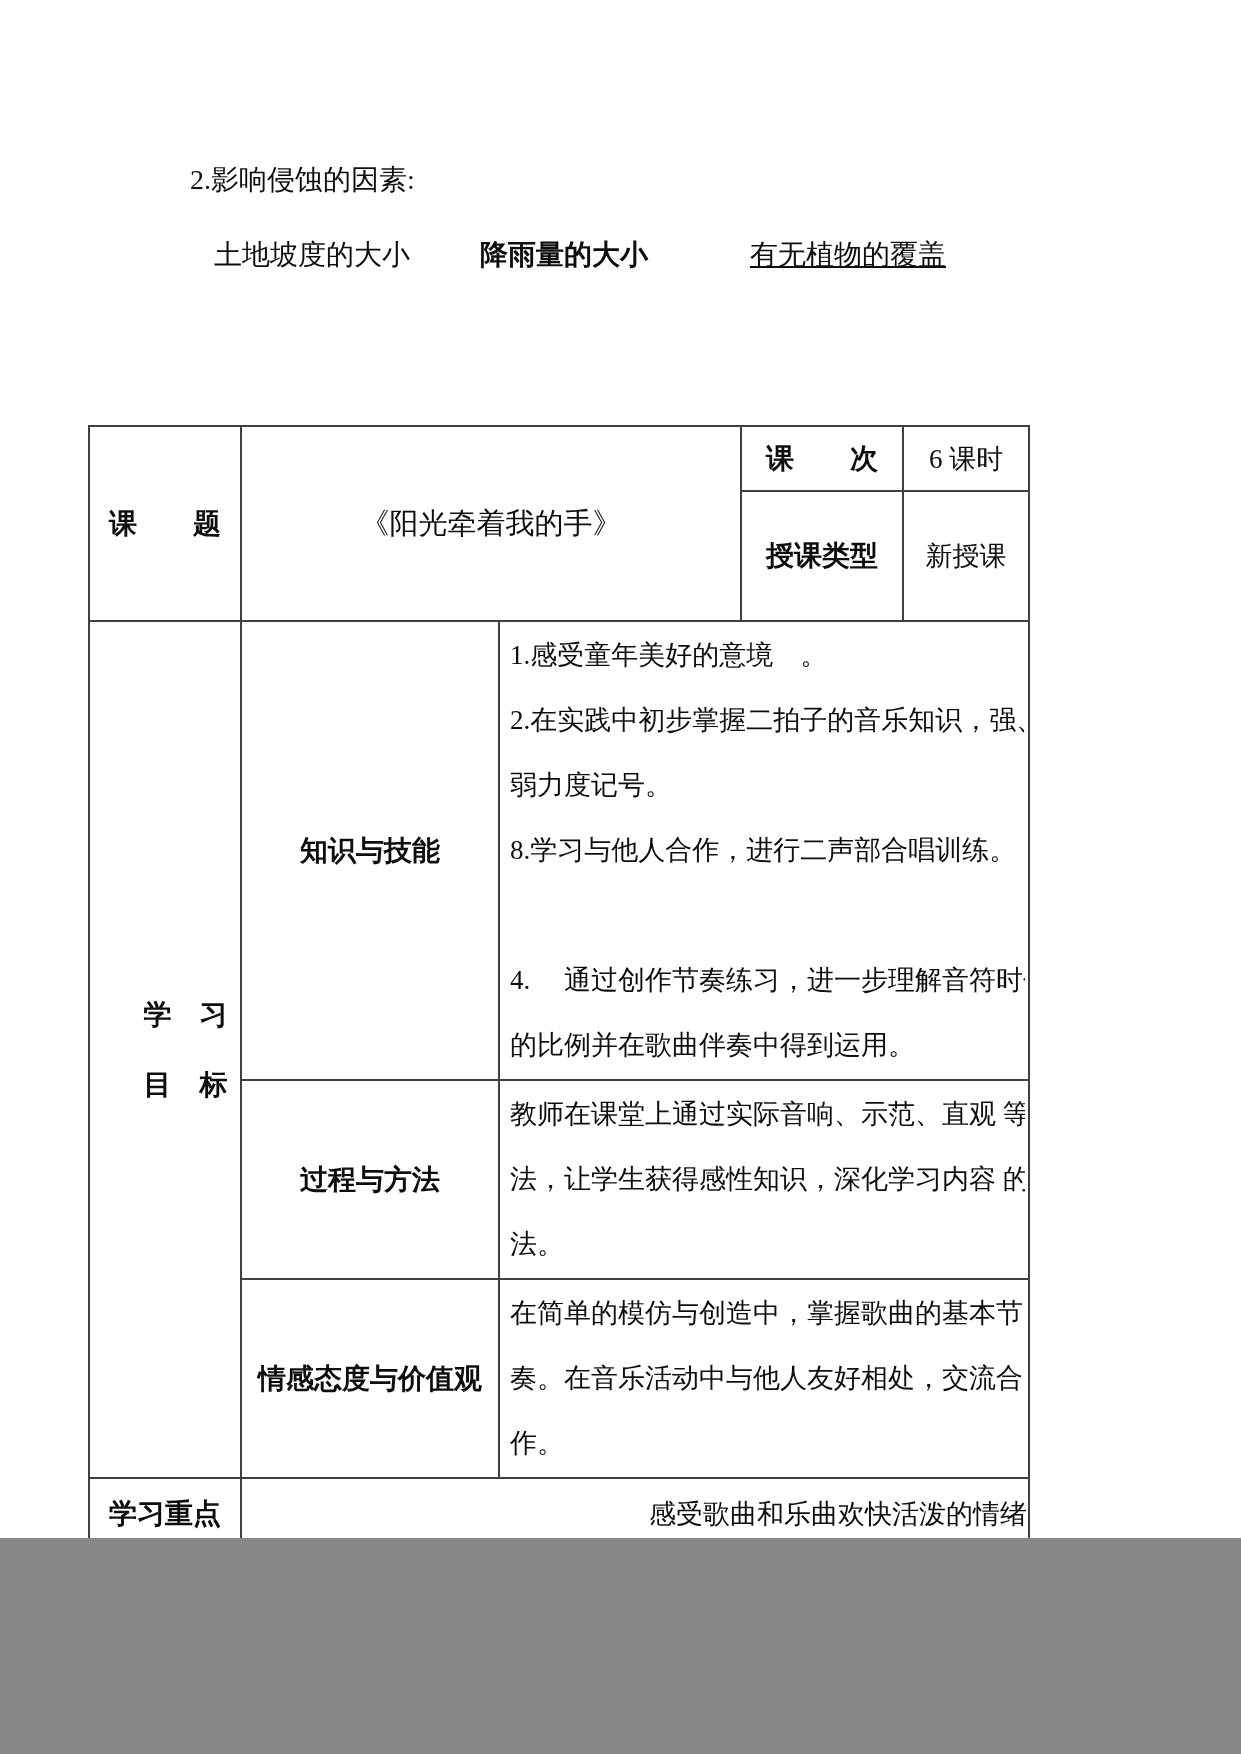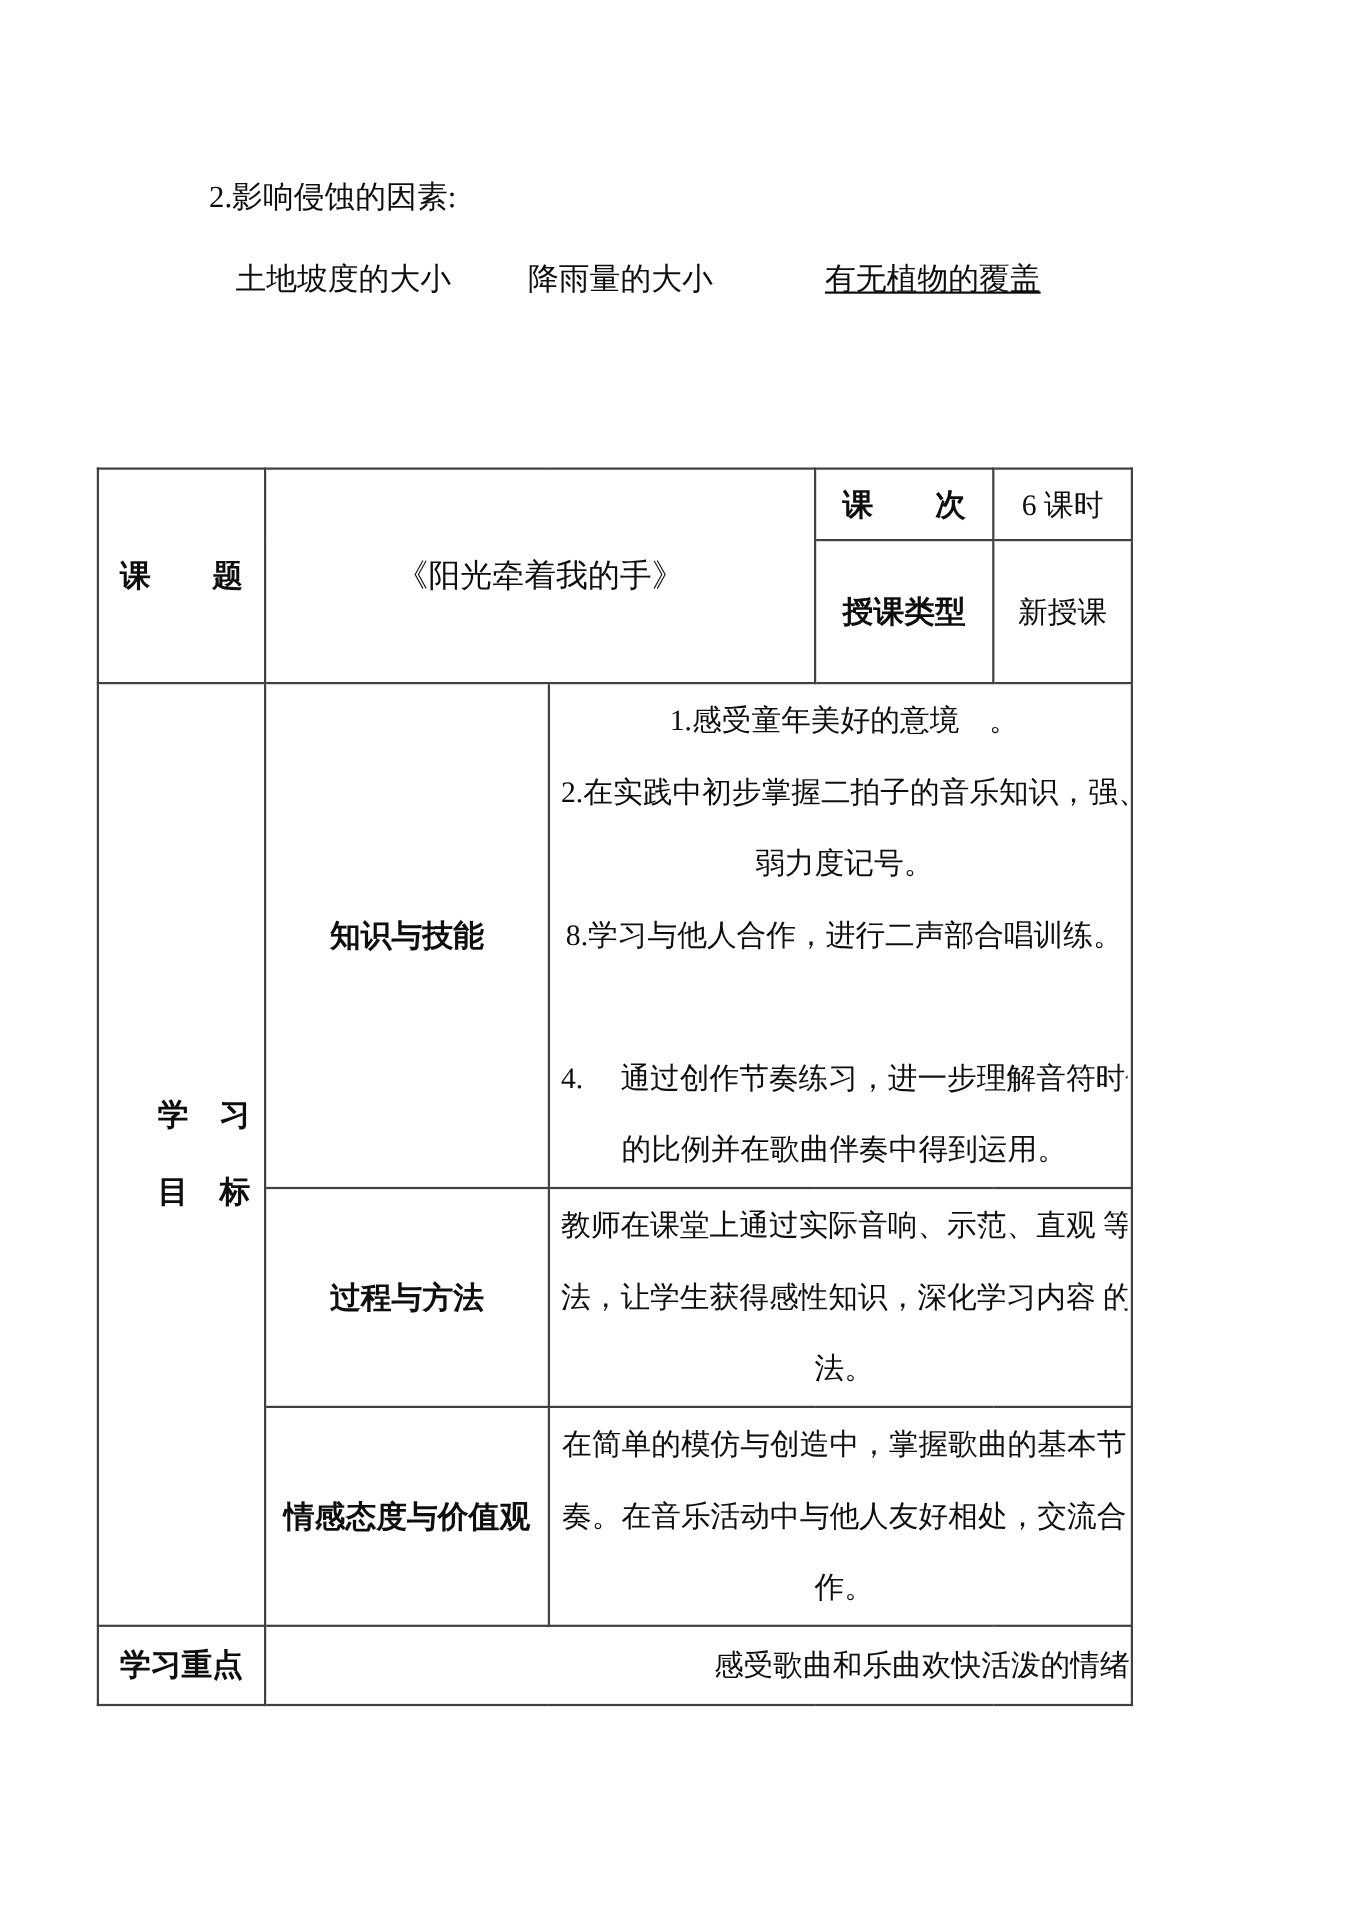--- a/index.html
+++ b/index.html
@@ -1,34 +1,34 @@
 <!DOCTYPE html>
 <html><head>
 <meta charset="utf-8">
 <style>
   html,body{margin:0;padding:0;background:#888;}
   .page{
     position:relative;
-    width:1241px;height:1754px;
+    width:1241px;height:1538px;
     margin:0 auto;
     background:#ffffff;
     font-family:"Liberation Serif", serif;
     color:#0e0e0e;
     overflow:hidden;
   }
   
   .intro{position:absolute;left:190px;top:0;width:960px;}
   .intro-heading{
     position:absolute;left:0;top:163px;
     font-size:28px;line-height:34px;white-space:nowrap;
   }
   .factors{position:absolute;left:0;top:238px;width:900px;height:36px;}
   .factor{position:absolute;top:0;font-size:28px;line-height:34px;white-space:nowrap;}
   .factor.f1{left:0;margin-left:24px;}
-  .factor.f2{left:290px;}
+  .factor.f2{left:290px;font-weight:bold;}
   .factor.f3{left:560px;text-decoration:underline;}
 
   
   table.sheet{
     position:absolute;left:88px;top:425px;
     width:940px;
     border-collapse:collapse;
     table-layout:fixed;
   }
   table.sheet td{
@@ -50,21 +50,21 @@
   }
   .title-cell{
     font-size:29px;
     text-align:center;
     white-space:nowrap;
   }
   .content-cell{vertical-align:top;}
   .content-pad{padding-left:9px;padding-right:2px;}
   .tline{
     height:65px;line-height:65px;
-    font-size:27px;white-space:nowrap;overflow:hidden;text-align:center;
+    font-size:27px;white-space:nowrap;overflow:hidden;
   }
   .obj-line{line-height:70px;font-size:28px;margin-left:41px;}
   .focus-val{
     font-size:27px;text-align:right;
     padding-left:12px;white-space:nowrap;
   }
 </style>
 </head>
 <body>
 

